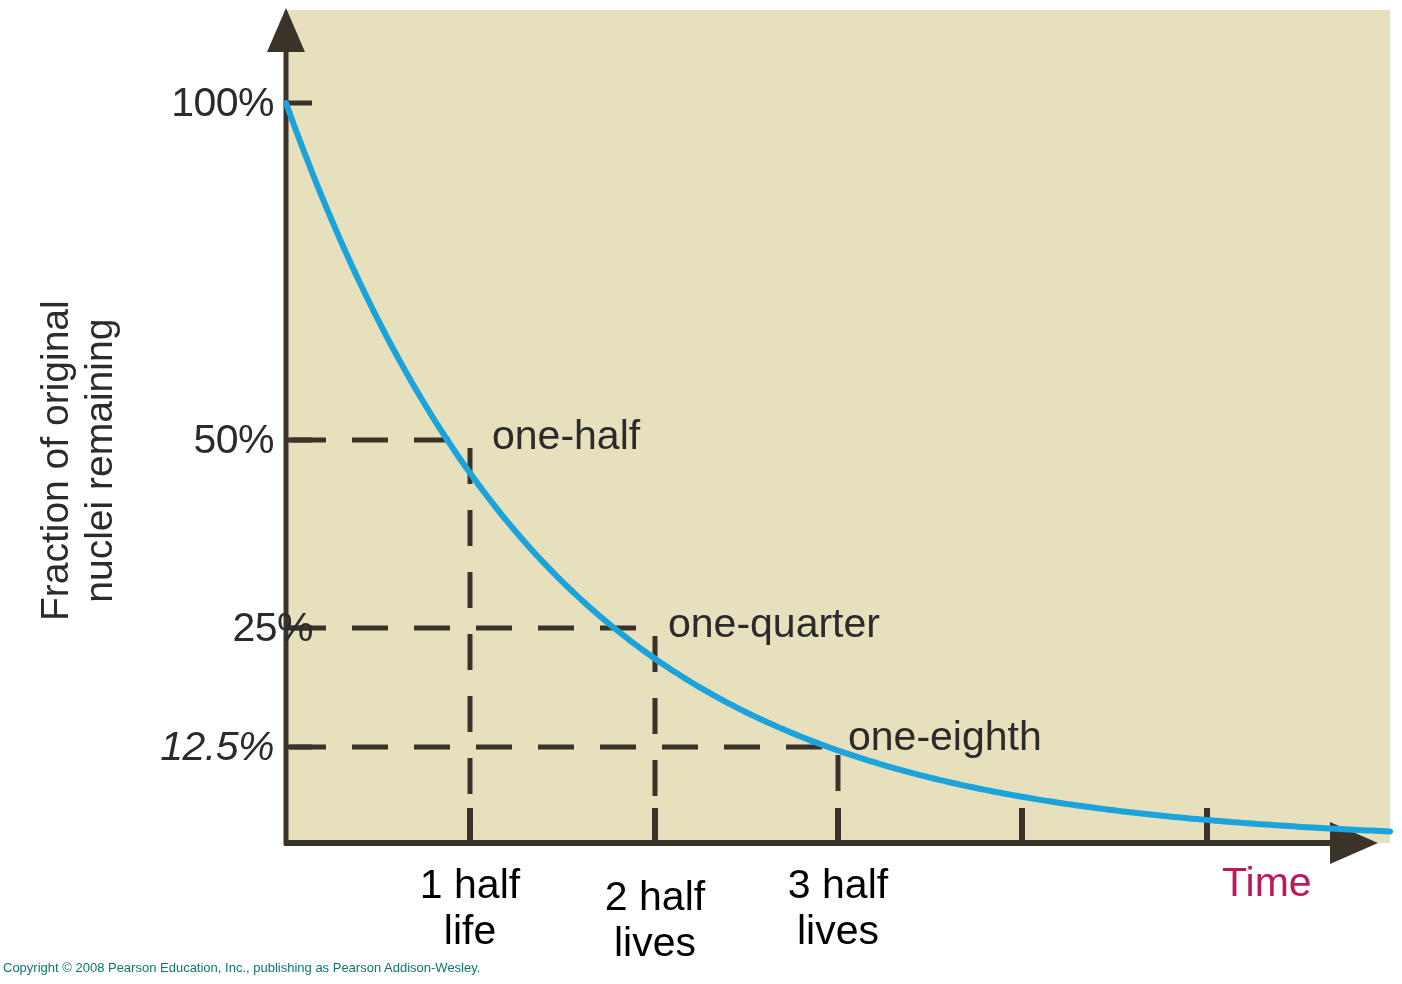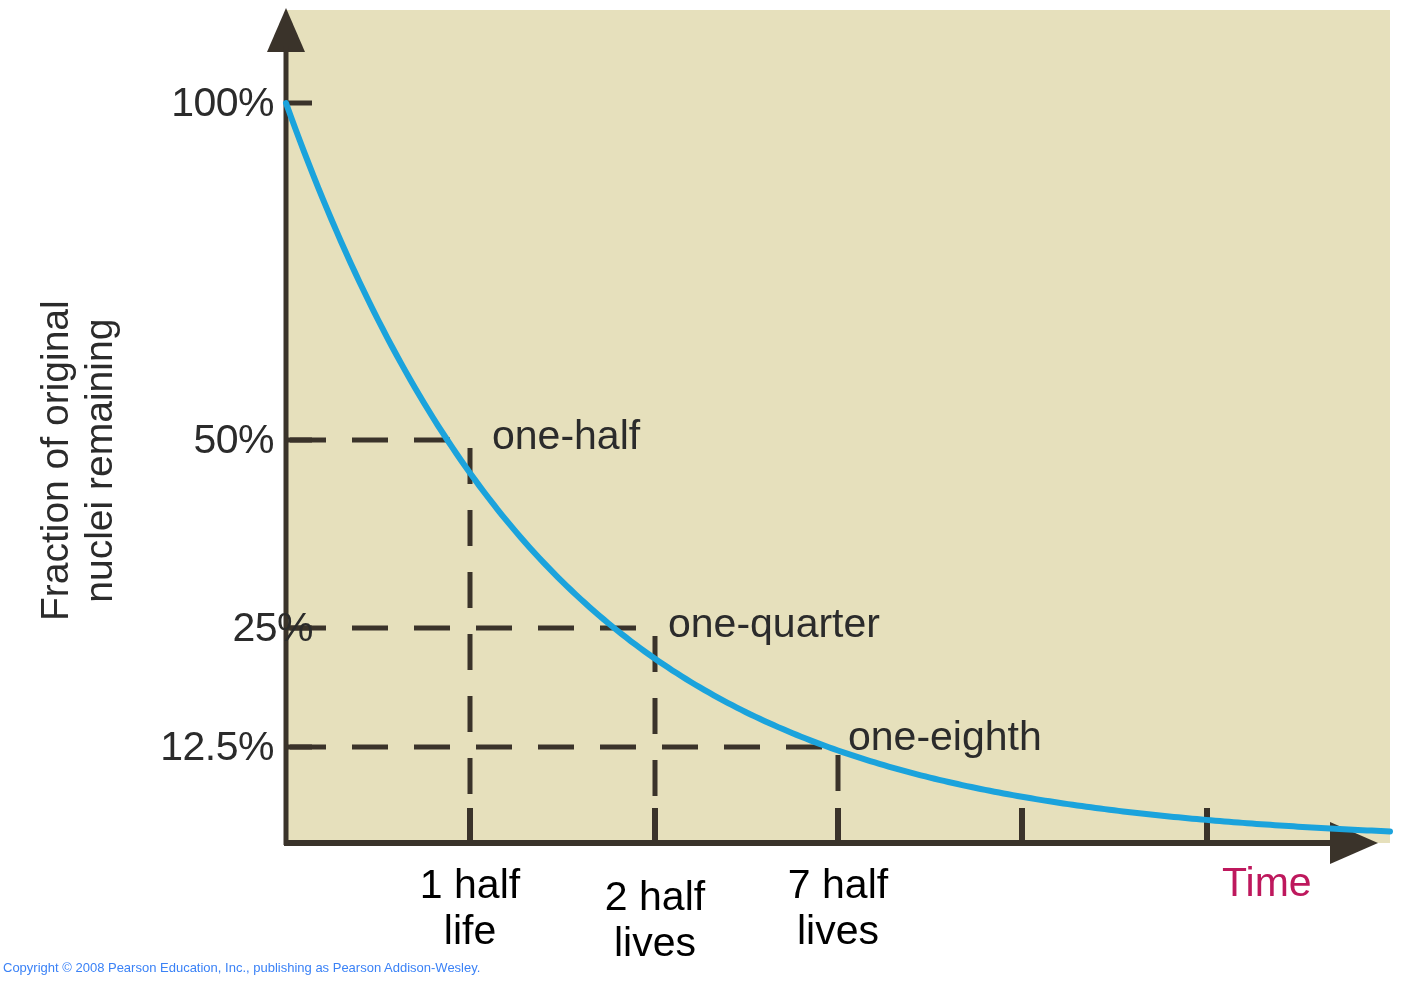--- a/index.html
+++ b/index.html
@@ -49,21 +49,21 @@
     text-align: right;
     color: #2b2b2b;
     font-size: 41px;
     line-height: 1;
     white-space: nowrap;
     letter-spacing: -0.5px;
   }
   .ytick-100 { right: 1128px; top: 82px; }
   .ytick-50  { right: 1128px; top: 419px; }
   .ytick-25  { right: 1089px; top: 607px; }
-  .ytick-125 { right: 1128px; top: 726px; }
+  .ytick-125 { right: 1128px; top: 726px; font-style: italic; }
 
   
   .yaxis-title {
     position: absolute;
     left: -133px;
     top: 417px;
     width: 420px;
     text-align: center;
     transform: rotate(-90deg);
     transform-origin: center center;
@@ -110,21 +110,21 @@
   }
   .annot-half    { left: 492px; top: 415px; }
   .annot-quarter { left: 668px; top: 603px; }
   .annot-eighth  { left: 848px; top: 716px; }
 
   
   .copyright {
     position: absolute;
     left: 3px;
     top: 961px;
-    color: #3b82f6;
+    color: #0f766e;
     font-size: 13px;
     line-height: 1;
     white-space: nowrap;
   }
 </style>
 </head>
 <body>
 
 <div id="figure">
 
@@ -172,21 +172,21 @@
   <div class="ytick ytick-25">25%</div>
   <div class="ytick ytick-125">12.5%</div>
 
   <div class="yaxis-title">Fraction of original
 nuclei remaining</div>
 
   <div class="xtick xtick-1">1 half
 life</div>
   <div class="xtick xtick-2">2 half
 lives</div>
-  <div class="xtick xtick-3">7 half
+  <div class="xtick xtick-3">3 half
 lives</div>
 
   <div class="xaxis-title">Time</div>
 
   <div class="annot annot-half">one-half</div>
   <div class="annot annot-eighth">one-eighth</div>
   <div class="annot annot-quarter">one-quarter</div>
 
   <div class="copyright">Copyright © 2008 Pearson Education, Inc., publishing as Pearson Addison-Wesley.</div>
 

